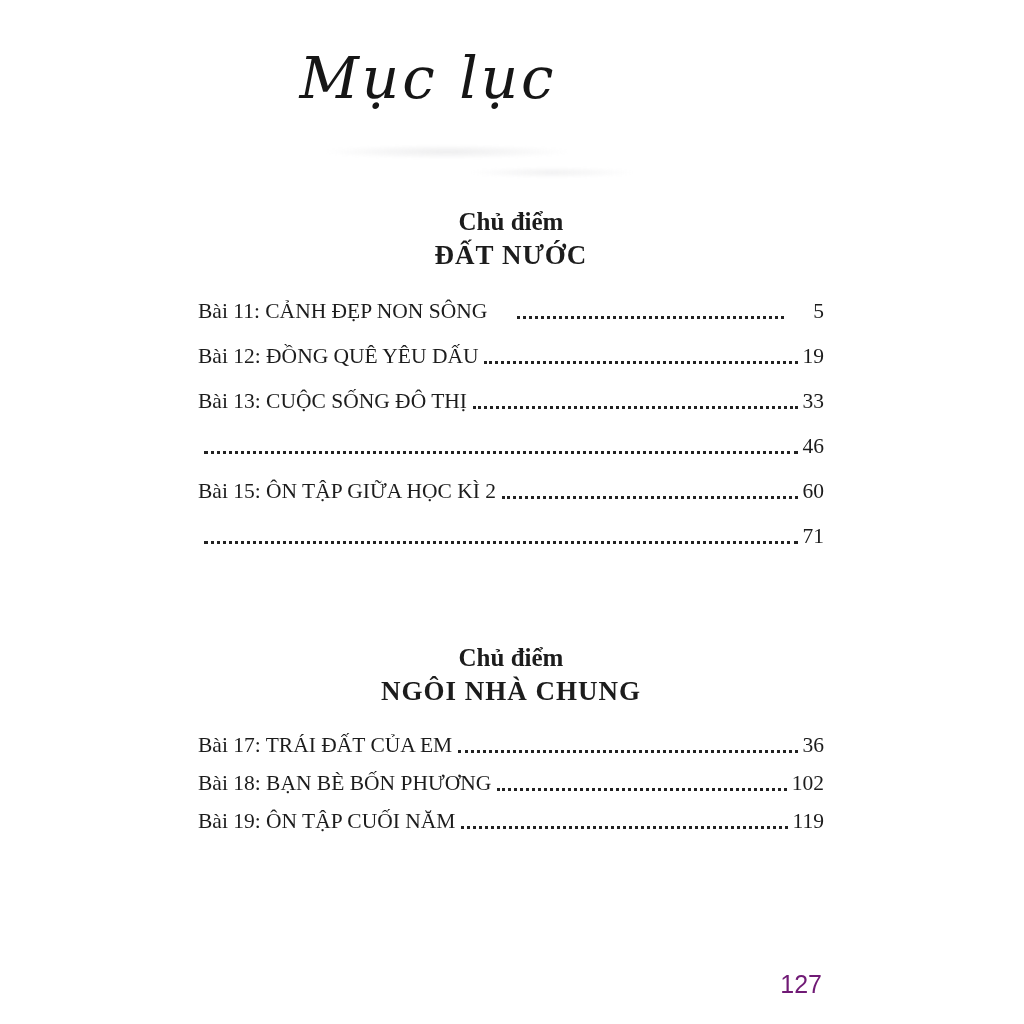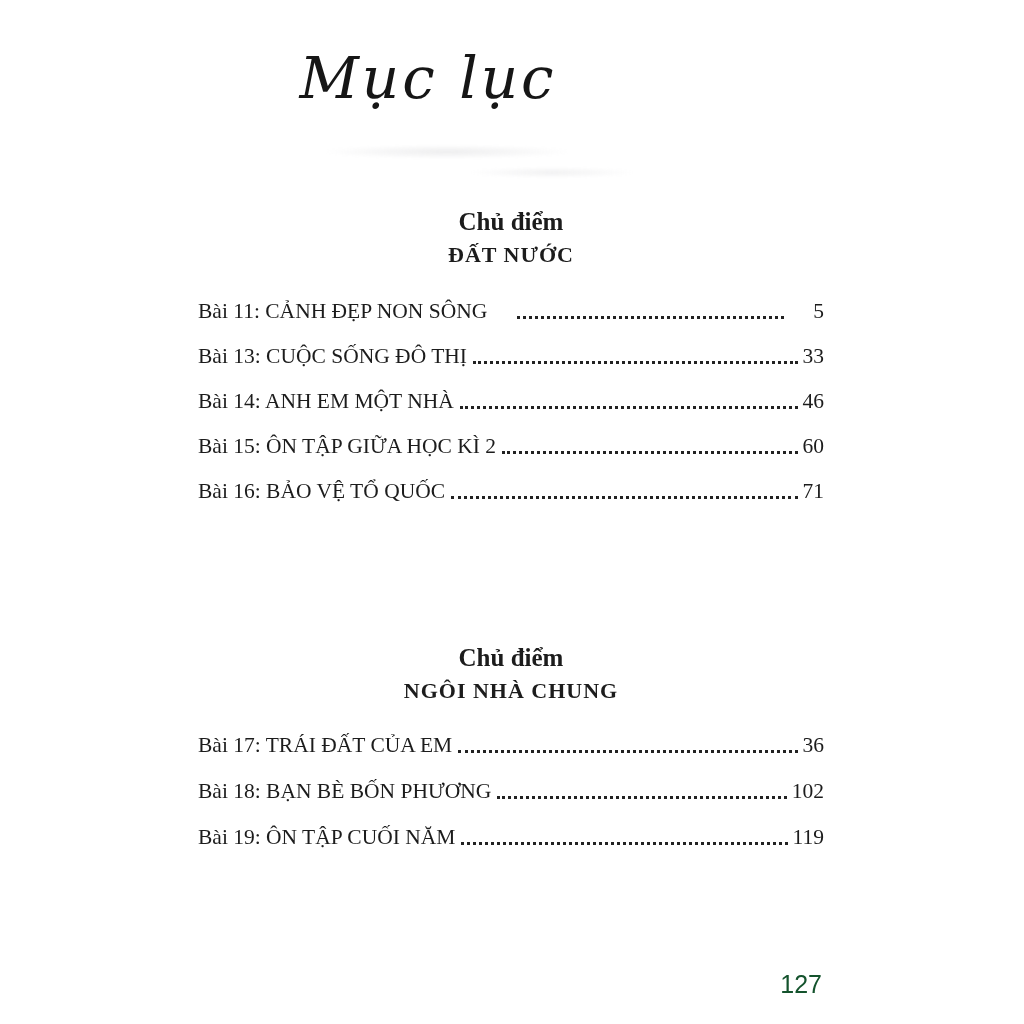--- a/index.html
+++ b/index.html
@@ -53,56 +53,56 @@
   }
   .section-heading .heading-label {
     display: block;
     font-weight: bold;
     font-size: 25px;
     line-height: 32px;
   }
   .section-heading .heading-title {
     display: block;
     font-weight: bold;
-    font-size: 22px;
+    font-size: 27px;
     line-height: 34px;
     letter-spacing: 1px;
   }
   .toc-list { margin: 0; padding: 0; }
   .toc-row {
     display: flex;
     align-items: flex-end;
     font-size: 21.5px;
     line-height: 26px;
     margin-top: 19px;
     white-space: nowrap;
   }
   .section-1 .toc-row:first-child { margin-top: 26px; gap: 24px; }
-  .section-2 .toc-row { margin-top: 20px; }
+  .section-2 .toc-row { margin-top: 12px; }
   .section-2 .toc-row:first-child { margin-top: 24px; }
   .toc-label { flex: 0 0 auto; }
   .dots {
     flex: 1 1 auto;
     margin: 0 5px 0 6px;
     border-bottom: 3px dotted #222222;
     height: 0;
     align-self: flex-end;
     margin-bottom: 5px;
     min-width: 20px;
   }
   .toc-page { flex: 0 0 auto; }
   .page-number {
     position: absolute;
     top: 970px;
     left: 196px;
     width: 626px;
     text-align: right;
     font-family: "Liberation Sans", sans-serif;
     font-size: 25px;
-    color: #14532d;
+    color: #701a75;
   }
 </style>
 </head>
 <body>
 
 <div class="sheet">
 
   <div class="script-title">Mục lục</div>
 
   <div class="ghost-smudge"></div>
@@ -112,36 +112,39 @@
       <span class="heading-label">Chủ điểm</span>
       <span class="heading-title">ĐẤT NƯỚC</span>
     </div>
     <div class="toc-list">
       <div class="toc-row">
         <span class="toc-label">Bài 11: CẢNH ĐẸP NON SÔNG</span>
         <span class="dots"></span>
         <span class="toc-page">5</span>
       </div>
       <div class="toc-row">
+        <span class="toc-label">Bài 12: ĐỒNG QUÊ YÊU DẤU</span>
+        <span class="dots"></span>
+        <span class="toc-page">19</span>
+      </div>
+      <div class="toc-row">
         <span class="toc-label">Bài 13: CUỘC SỐNG ĐÔ THỊ</span>
         <span class="dots"></span>
         <span class="toc-page">33</span>
       </div>
       <div class="toc-row">
-        <span class="toc-label">Bài 14: ANH EM MỘT NHÀ</span>
         <span class="dots"></span>
         <span class="toc-page">46</span>
       </div>
       <div class="toc-row">
         <span class="toc-label">Bài 15: ÔN TẬP GIỮA HỌC KÌ 2</span>
         <span class="dots"></span>
         <span class="toc-page">60</span>
       </div>
       <div class="toc-row">
-        <span class="toc-label">Bài 16: BẢO VỆ TỔ QUỐC</span>
         <span class="dots"></span>
         <span class="toc-page">71</span>
       </div>
     </div>
   </div>
 
   <div class="toc-section section-2">
     <div class="section-heading">
       <span class="heading-label">Chủ điểm</span>
       <span class="heading-title">NGÔI NHÀ CHUNG</span>

